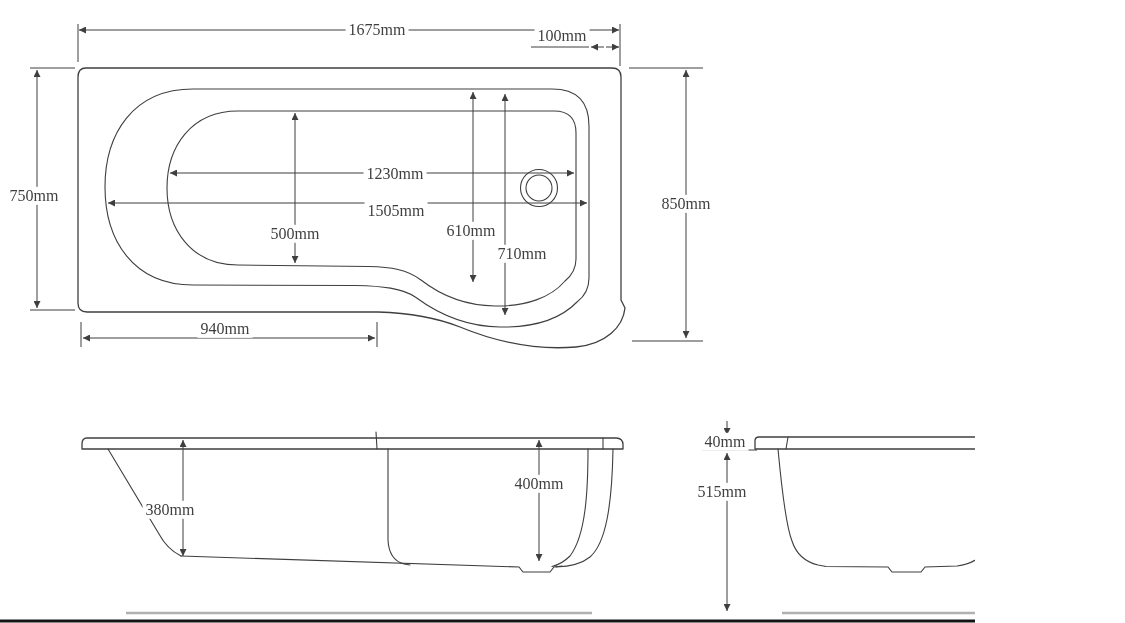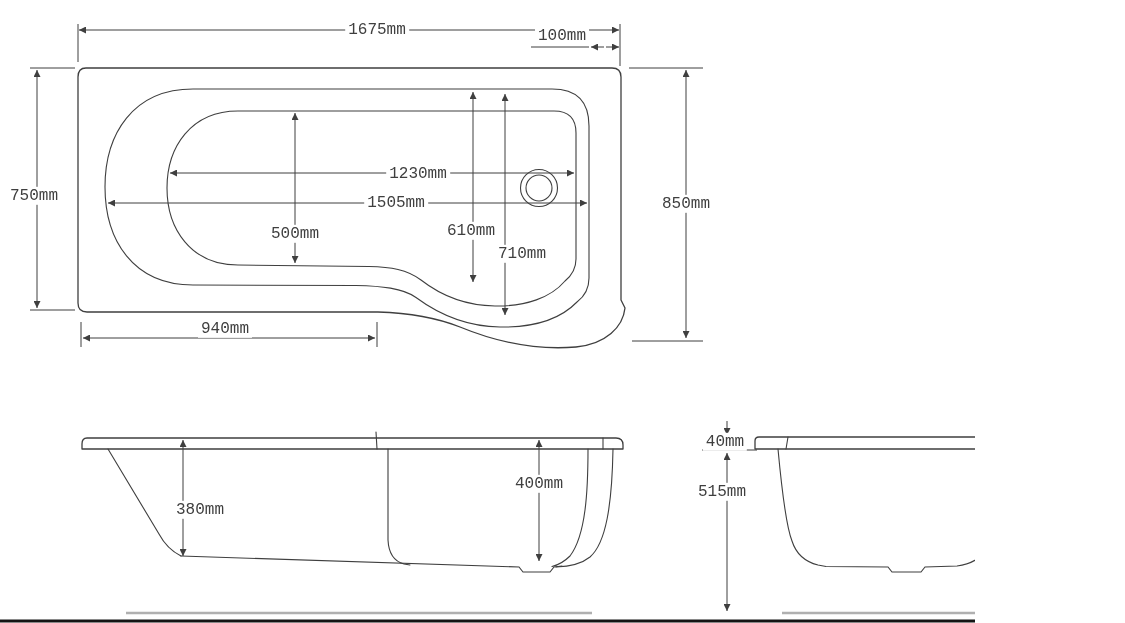--- a/index.html
+++ b/index.html
@@ -1,17 +1,17 @@
 <!DOCTYPE html>
 <html><head>
 <meta charset="utf-8">
 <style>
   html,body{margin:0;padding:0;background:#ffffff;}
   #stage{position:relative;width:975px;height:623px;background:#ffffff;overflow:hidden;
-         font-family:Liberation Mono, monospace;}
+         font-family:Liberation Serif, serif;}
   #stage svg{position:absolute;left:0;top:0;}
   .lbl{position:absolute;transform:translate(-50%,-50%);background:#ffffff;color:#3f3f3f;
        font-size:16px;line-height:1.15;padding:0 3px;white-space:nowrap;}
   .outline{fill:none;stroke:#3f3f3f;stroke-width:1.3;stroke-linejoin:round;stroke-linecap:round;}
   .thin{fill:none;stroke:#3f3f3f;stroke-width:1.1;stroke-linecap:round;}
   .dim{stroke:#3f3f3f;stroke-width:1;fill:none;}
   .ext{stroke:#3f3f3f;stroke-width:1;fill:none;}
   .ground{stroke:#b0b0b0;stroke-width:2.5;fill:none;}
   .border-bottom{fill:#141414;}
 </style>
@@ -93,24 +93,24 @@
     <line class="dim" x1="727" y1="453" x2="727" y2="611" marker-start="url(#ah)" marker-end="url(#ah)"></line>
   </g>
 
   <rect class="border-bottom" x="0" y="619.5" width="1125" height="3"></rect>
 </svg>
 
 <div class="lbl" style="left:377px;top:30px">1675mm</div>
 <div class="lbl" style="left:562px;top:36px">100mm</div>
 <div class="lbl" style="left:34px;top:196px">750mm</div>
 <div class="lbl" style="left:686px;top:204px">850mm</div>
-<div class="lbl" style="left:418px;top:174px">1230mm</div>
-<div class="lbl" style="left:396px;top:203px">1505mm</div>
+<div class="lbl" style="left:395px;top:174px">1230mm</div>
+<div class="lbl" style="left:396px;top:211px">1505mm</div>
 <div class="lbl" style="left:295px;top:234px">500mm</div>
 <div class="lbl" style="left:471px;top:231px">610mm</div>
 <div class="lbl" style="left:522px;top:254px">710mm</div>
 <div class="lbl" style="left:225px;top:329px">940mm</div>
-<div class="lbl" style="left:200px;top:510px">380mm</div>
+<div class="lbl" style="left:170px;top:510px">380mm</div>
 <div class="lbl" style="left:539px;top:484px">400mm</div>
 <div class="lbl" style="left:725px;top:442px">40mm</div>
 <div class="lbl" style="left:722px;top:492px">515mm</div>
 
 </div>
 
 </body></html>

